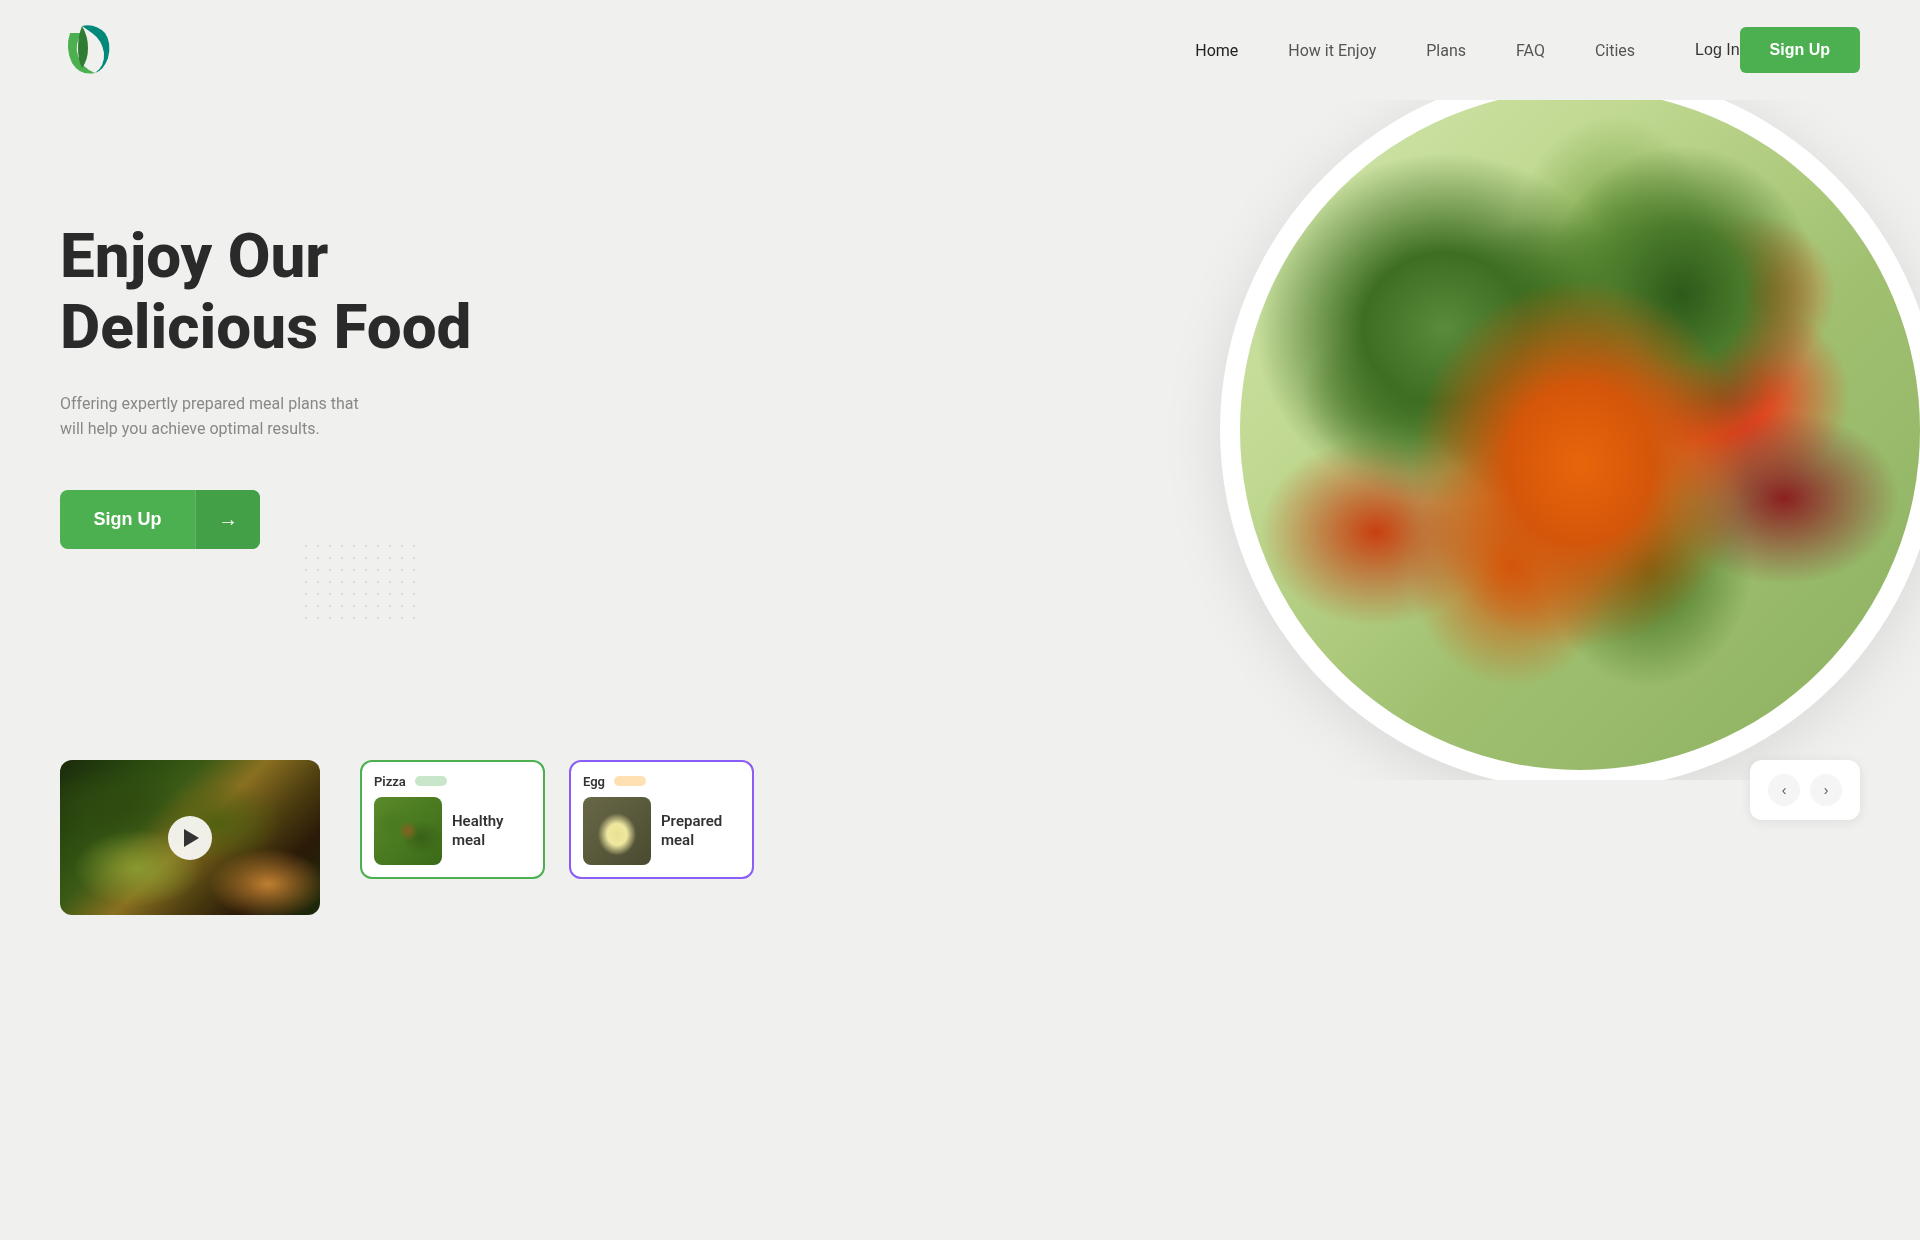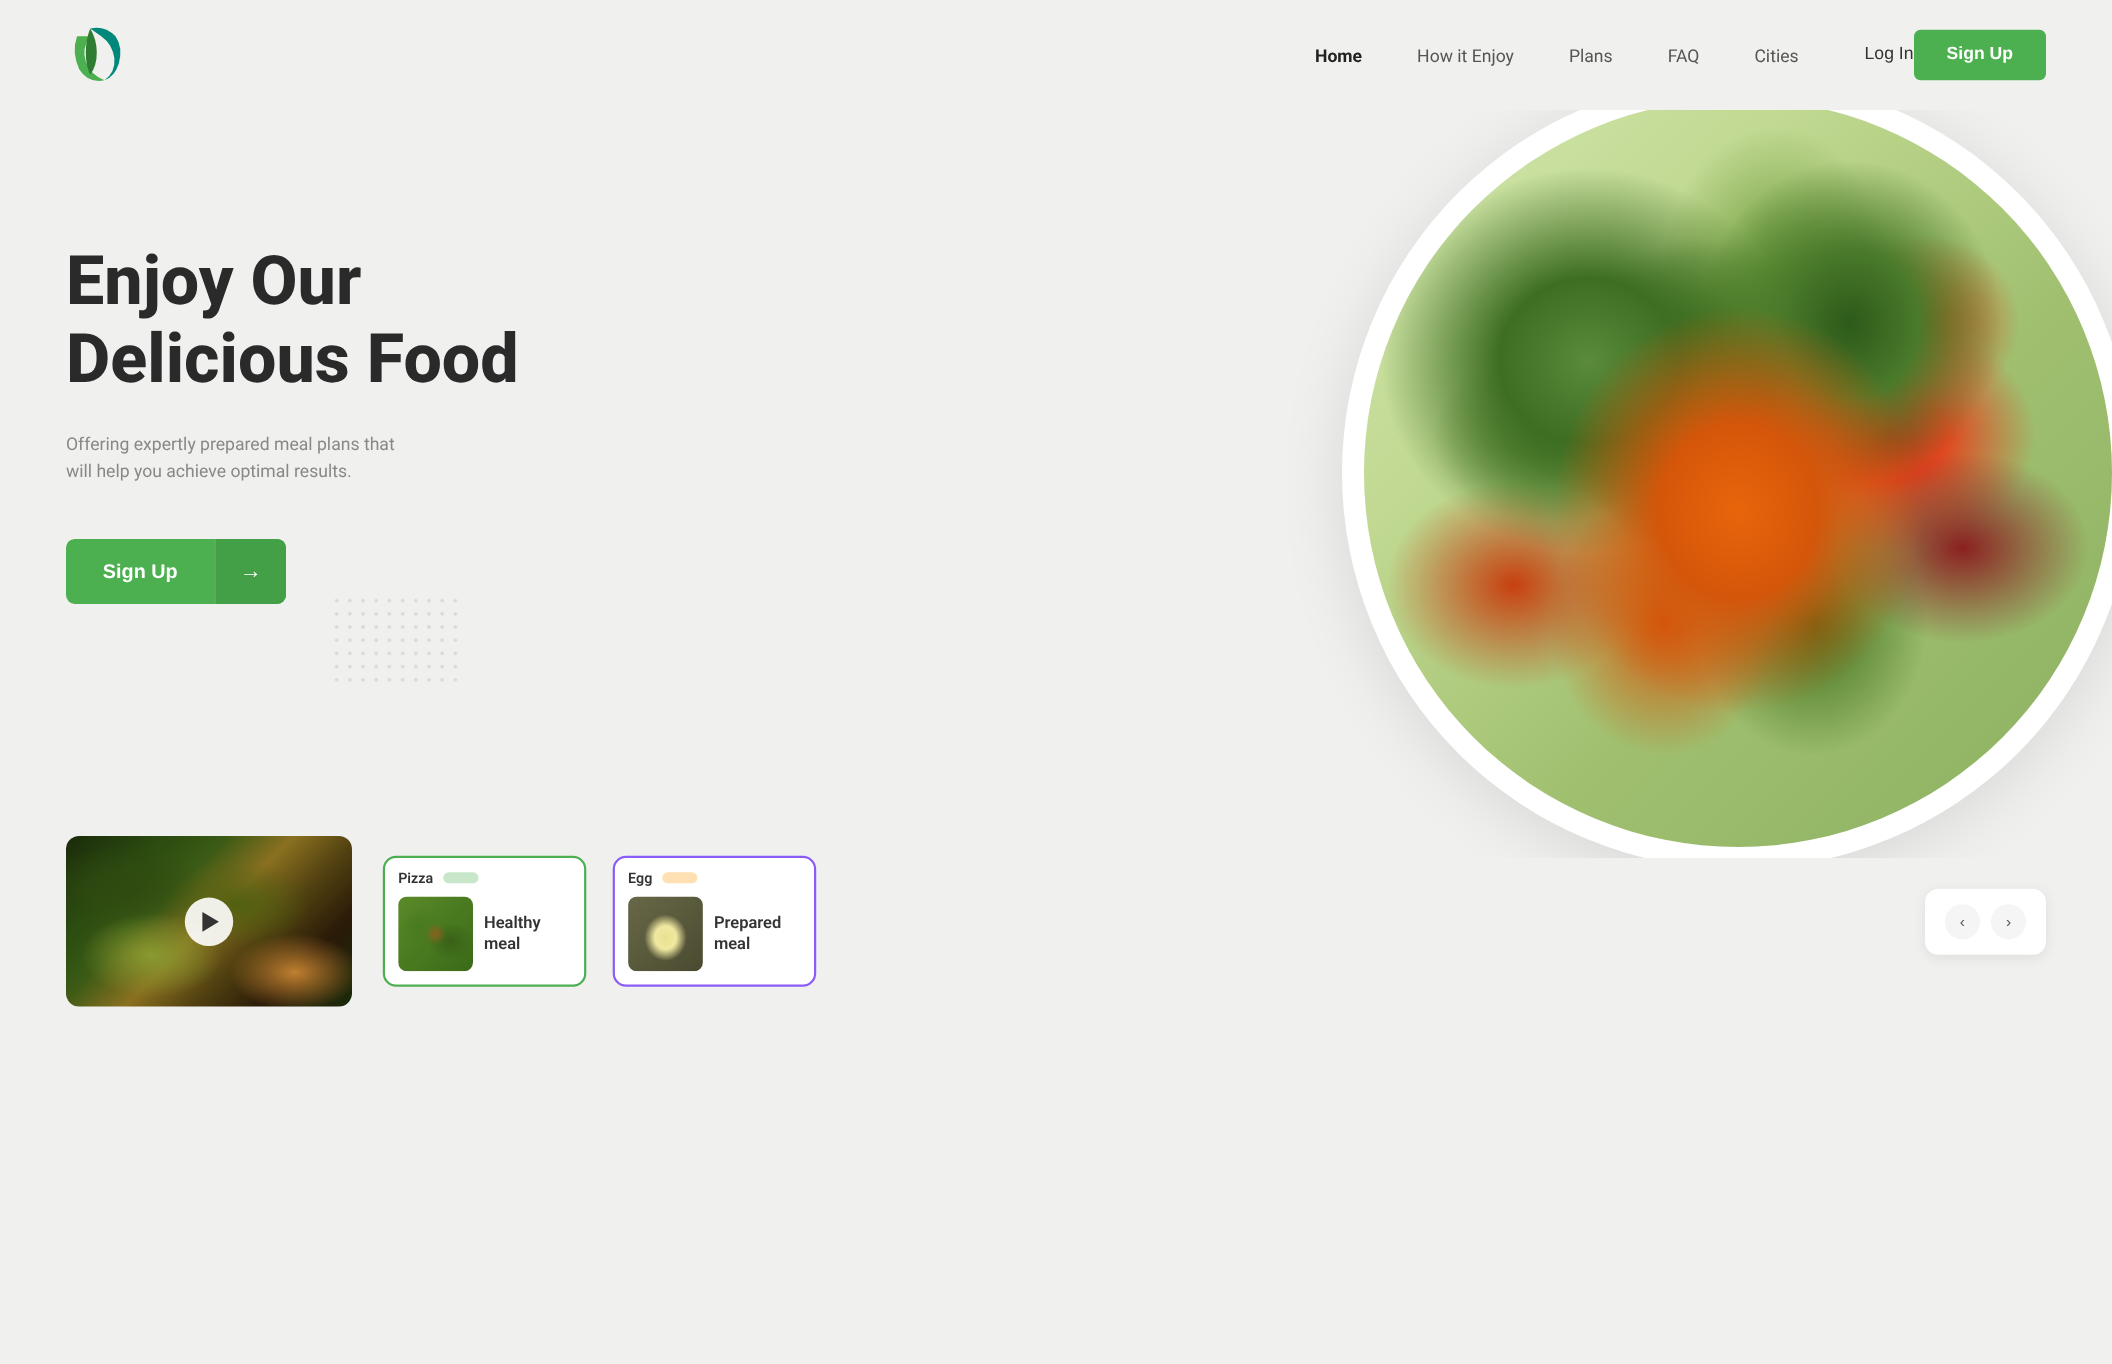--- a/index.html
+++ b/index.html
@@ -37,21 +37,21 @@
       margin-right: 60px;
     }
     .nav-links li a {
       text-decoration: none;
       color: #555;
       font-size: 16px;
       font-weight: 400;
     }
     .nav-links li a.active {
       color: #222;
-      font-weight: 700;
+      font-weight: 400;
     }
     .nav-actions {
       display: flex;
       align-items: center;
     }
     .login-btn {
       background: none;
       border: none;
       font-size: 16px;
       color: #333;
@@ -172,23 +172,23 @@
         radial-gradient(ellipse at 60% 70%, #3a6a18 0%, transparent 18%),
         radial-gradient(ellipse at 45% 40%, #5a8828 0%, #3e6e18 12%, transparent 25%),
         radial-gradient(ellipse at 75% 30%, #d44010 0%, transparent 12%),
         linear-gradient(135deg, #d4e8b0 0%, #c0d890 30%, #a0c070 60%, #8ab060 100%);
       object-fit: cover;
     }
 
     
     .bottom-section {
       display: flex;
-      align-items: center;
+      align-items: flex-start;
       padding: 0 60px 40px;
-      gap: 28px;
+      gap: 40px;
       margin-top: -20px;
       position: relative;
       z-index: 5;
     }
 
     
     .video-thumbnail {
       width: 260px;
       height: 155px;
       border-radius: 12px;

